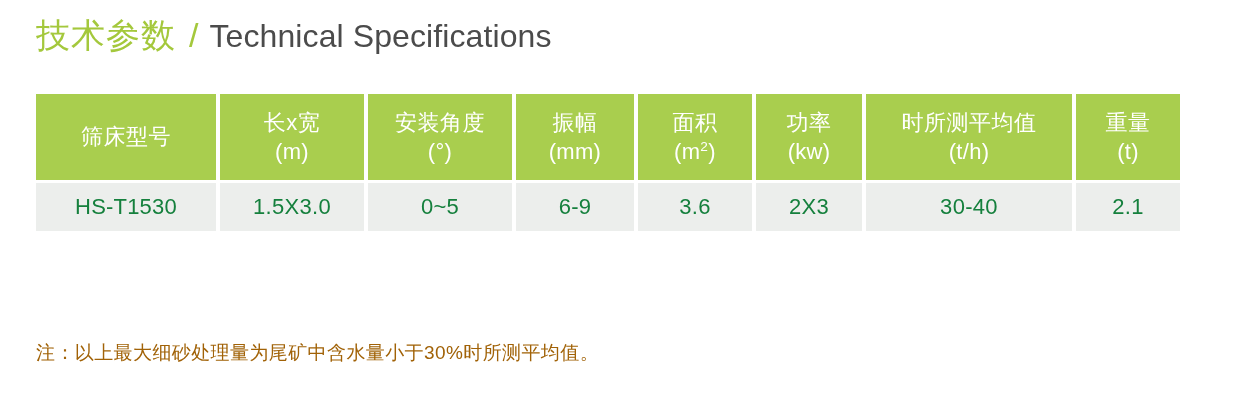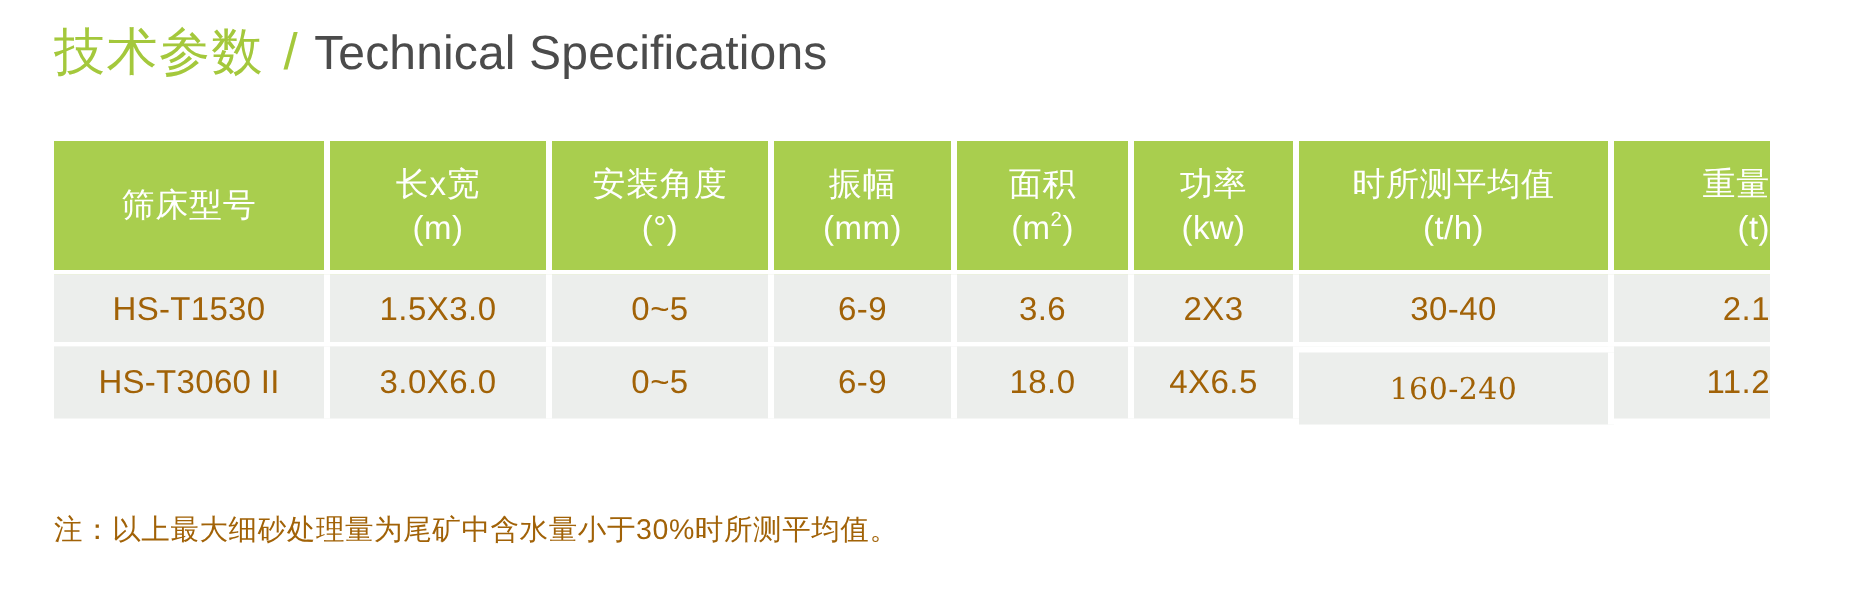--- a/index.html
+++ b/index.html
@@ -62,21 +62,20 @@
   .spec-table td {
     padding: 0;
     margin: 0;
     text-align: center;
     vertical-align: middle;
     border-right: 4px solid #ffffff;
   }
   .spec-table th:last-child,
   .spec-table td:last-child {
     border-right: none;
-    text-align: right;
   }
 
   thead th {
     height: 86px;
     background: #a9ce4e;
     color: #ffffff;
     font-weight: 400;
     font-size: 22px;
     line-height: 1.32;
     border-bottom: 3px solid #ffffff;
@@ -93,21 +92,21 @@
     font-size: 0.62em;
     vertical-align: super;
     line-height: 0;
   }
 
   tbody tr {
     height: 48px;
   }
   tbody td {
     font-size: 22px;
-    color: #a16207;
+    color: #15803d;
     font-weight: 400;
     letter-spacing: 0.3px;
     border-bottom: 3px solid #ffffff;
   }
   tbody tr.row-shaded td {
     background: #eceeec;
   }
   tbody tr.row-plain td {
     background: #ffffff;
   }
@@ -202,26 +201,16 @@
     <tr class="row-shaded">
       <td class="model-cell">HS-T1530</td>
       <td class="size-cell">1.5X3.0</td>
       <td class="angle-cell">0~5</td>
       <td class="amp-cell">6-9</td>
       <td class="area-cell">3.6</td>
       <td class="power-cell">2X3</td>
       <td>30-40</td>
       <td class="weight-cell">2.1</td>
     </tr>
-    <tr class="row-shaded last-row">
-      <td class="model-cell">HS-T3060 II</td>
-      <td class="size-cell">3.0X6.0</td>
-      <td class="angle-cell">0~5</td>
-      <td class="amp-cell">6-9</td>
-      <td class="area-cell">18.0</td>
-      <td class="power-cell">4X6.5</td>
-      <td class="flow-cell">160-240</td>
-      <td class="weight-cell">11.2</td>
-    </tr>
   </tbody>
 </table>
 
 <div class="footnote">注：以上最大细砂处理量为尾矿中含水量小于30%时所测平均值。</div>
 
 </body></html>

